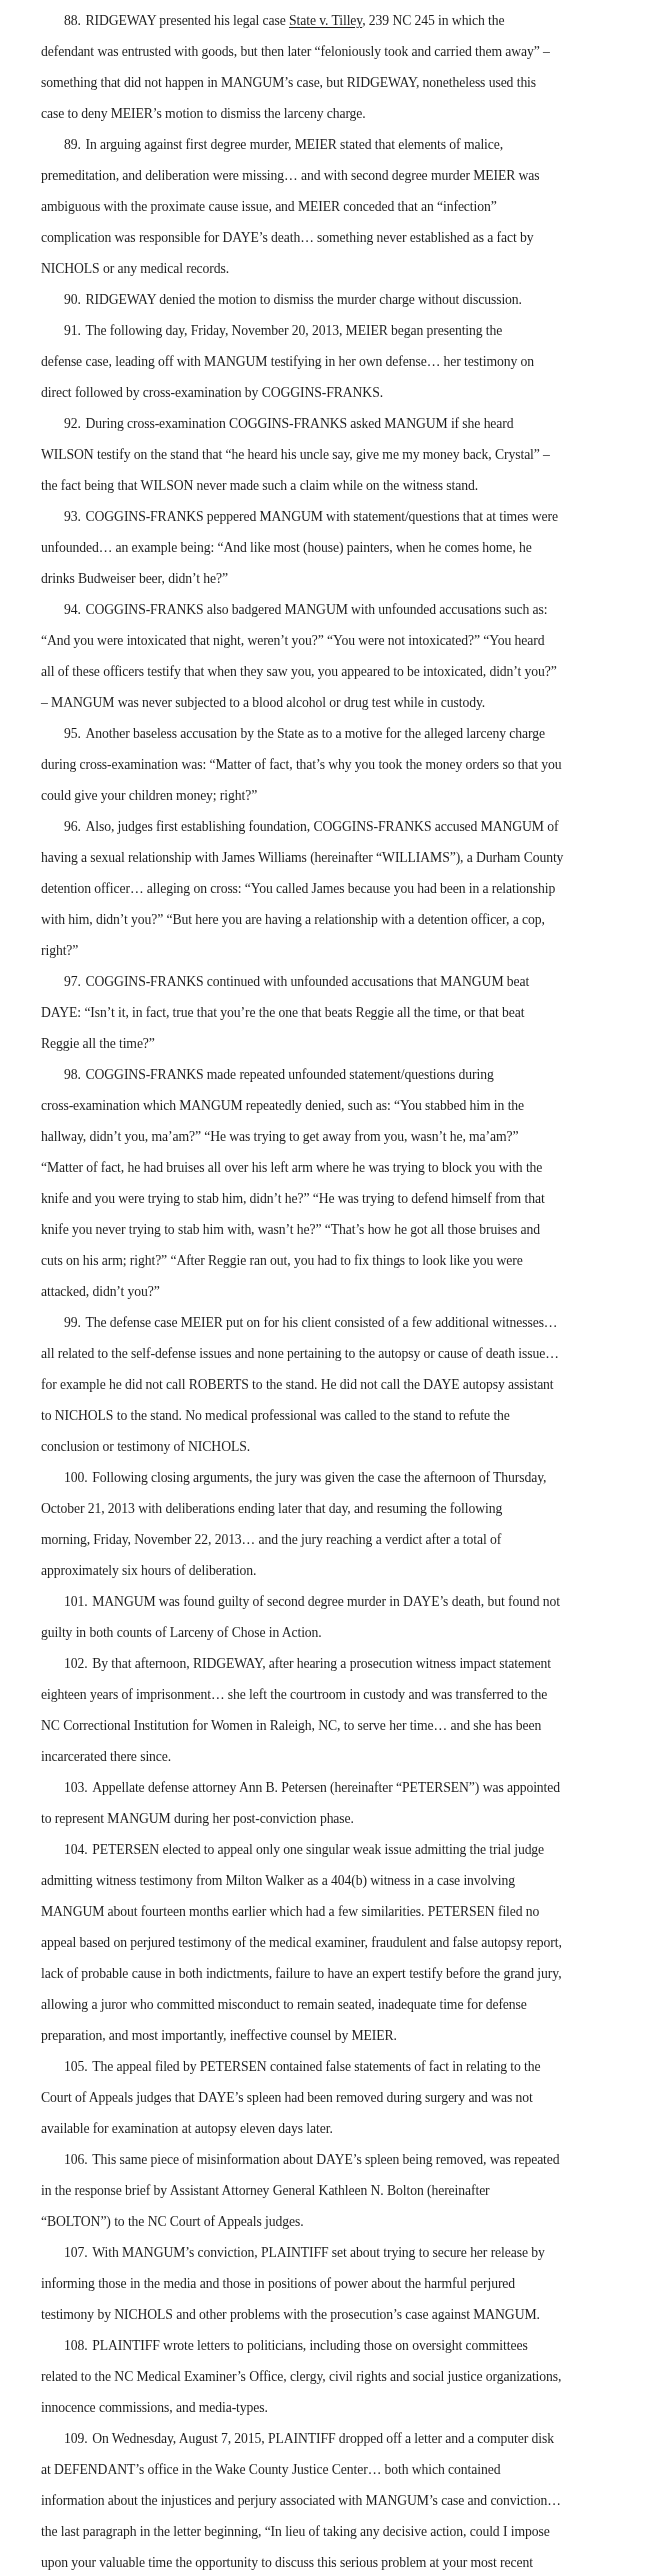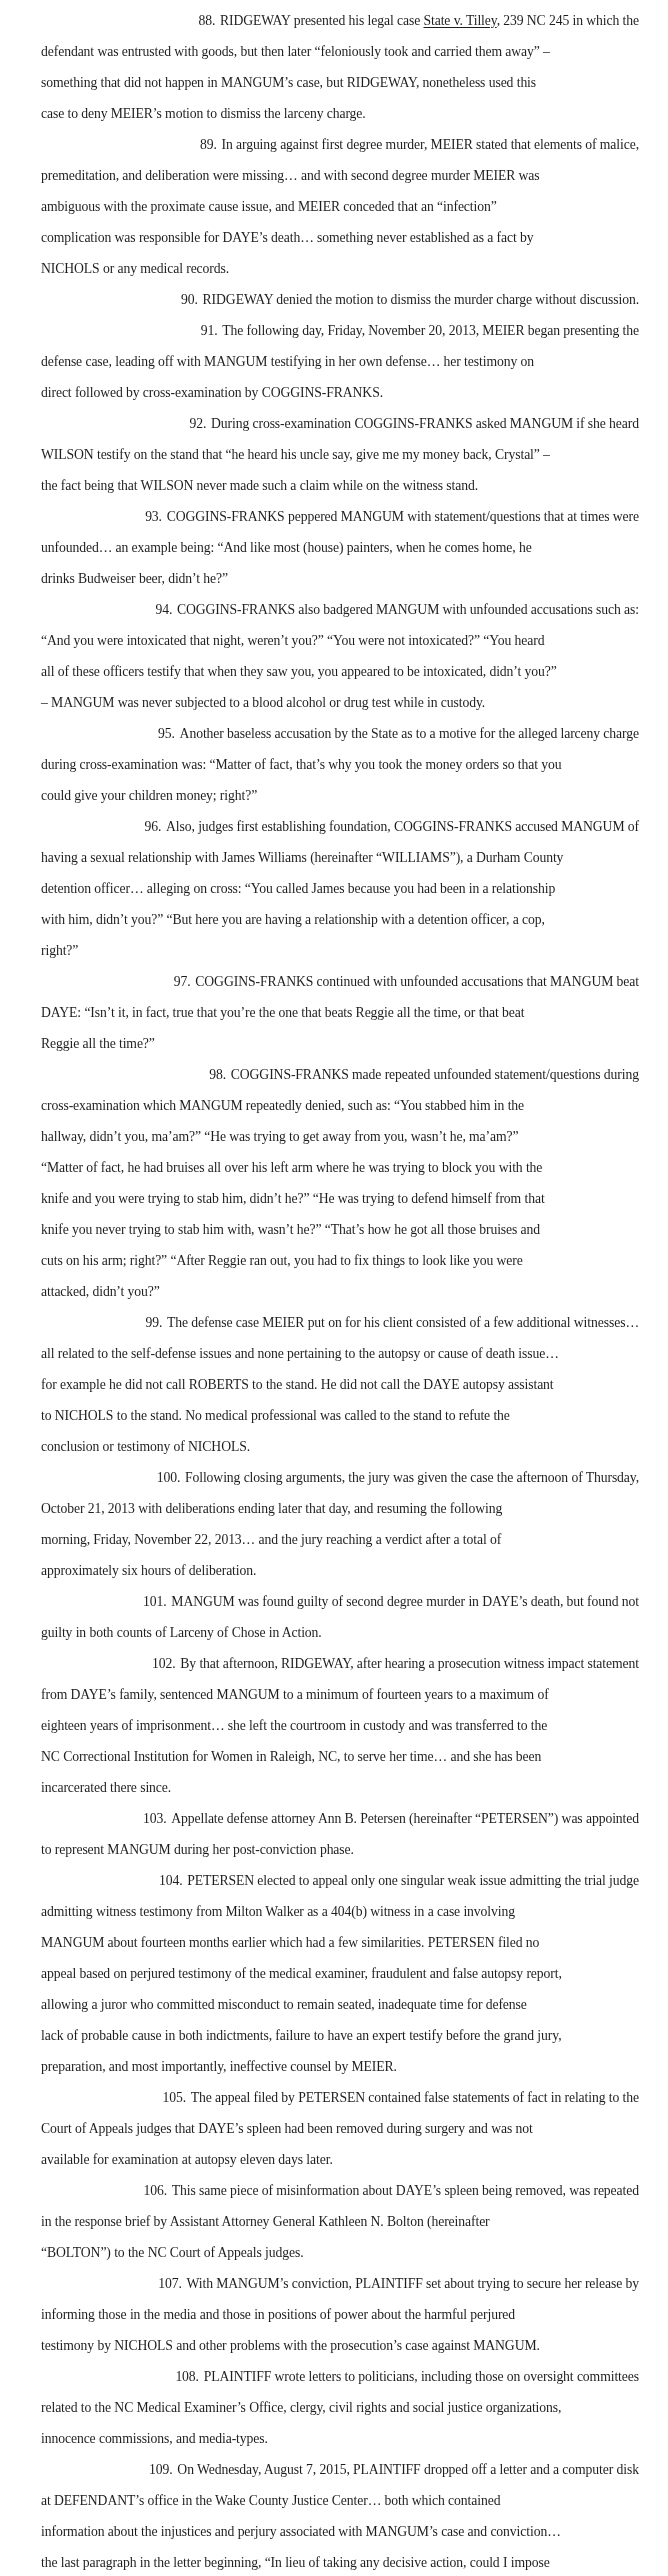--- a/index.html
+++ b/index.html
@@ -25,21 +25,20 @@
     .line {
       display: block;
       height: 31px;
       line-height: 31px;
       font-size: 13.7px;
       white-space: nowrap;
       letter-spacing: -0.1px;
     }
     .line.first {
       padding-left: 23px;
-      text-align: right;
     }
     .num {
       margin-right: 4.7px;
     }
     .u {
       text-decoration: underline;
       text-underline-offset: 1.6px;
     }
   </style>
 </head>
@@ -122,36 +121,35 @@
       <span class="line"><span>October 21, 2013 with deliberations ending later that day, and resuming the following</span></span>
       <span class="line"><span>morning, Friday, November 22, 2013… and the jury reaching a verdict after a total of</span></span>
       <span class="line"><span>approximately six hours of deliberation.</span></span>
     </div>
     <div class="para">
       <span class="line first"><span class="num">101.</span><span>MANGUM was found guilty of second degree murder in DAYE’s death, but found not</span></span>
       <span class="line"><span>guilty in both counts of Larceny of Chose in Action.</span></span>
     </div>
     <div class="para">
       <span class="line first"><span class="num">102.</span><span>By that afternoon, RIDGEWAY, after hearing a prosecution witness impact statement</span></span>
-      <span class="line"><span>from DAYE’s family, sentenced MANGUM to a minimum of fourteen years to a maximum of</span></span>
       <span class="line"><span>eighteen years of imprisonment… she left the courtroom in custody and was transferred to the</span></span>
       <span class="line"><span>NC Correctional Institution for Women in Raleigh, NC, to serve her time… and she has been</span></span>
       <span class="line"><span>incarcerated there since.</span></span>
     </div>
     <div class="para">
       <span class="line first"><span class="num">103.</span><span>Appellate defense attorney Ann B. Petersen (hereinafter “PETERSEN”) was appointed</span></span>
       <span class="line"><span>to represent MANGUM during her post-conviction phase.</span></span>
     </div>
     <div class="para">
       <span class="line first"><span class="num">104.</span><span>PETERSEN elected to appeal only one singular weak issue admitting the trial judge</span></span>
       <span class="line"><span>admitting witness testimony from Milton Walker as a 404(b) witness in a case involving</span></span>
       <span class="line"><span>MANGUM about fourteen months earlier which had a few similarities.  PETERSEN filed no</span></span>
       <span class="line"><span>appeal based on perjured testimony of the medical examiner, fraudulent and false autopsy report,</span></span>
+      <span class="line"><span>lack of probable cause in both indictments, failure to have an expert testify before the grand jury,</span></span>
       <span class="line"><span>allowing a juror who committed misconduct to remain seated, inadequate time for defense</span></span>
-      <span class="line"><span>lack of probable cause in both indictments, failure to have an expert testify before the grand jury,</span></span>
       <span class="line"><span>preparation, and most importantly, ineffective counsel by MEIER.</span></span>
     </div>
     <div class="para">
       <span class="line first"><span class="num">105.</span><span>The appeal filed by PETERSEN contained false statements of fact in relating to the</span></span>
       <span class="line"><span>Court of Appeals judges that DAYE’s spleen had been removed during surgery and was not</span></span>
       <span class="line"><span>available for examination at autopsy eleven days later.</span></span>
     </div>
     <div class="para">
       <span class="line first"><span class="num">106.</span><span>This same piece of misinformation about DAYE’s spleen being removed, was repeated</span></span>
       <span class="line"><span>in the response brief by Assistant Attorney General Kathleen N. Bolton (hereinafter</span></span>

